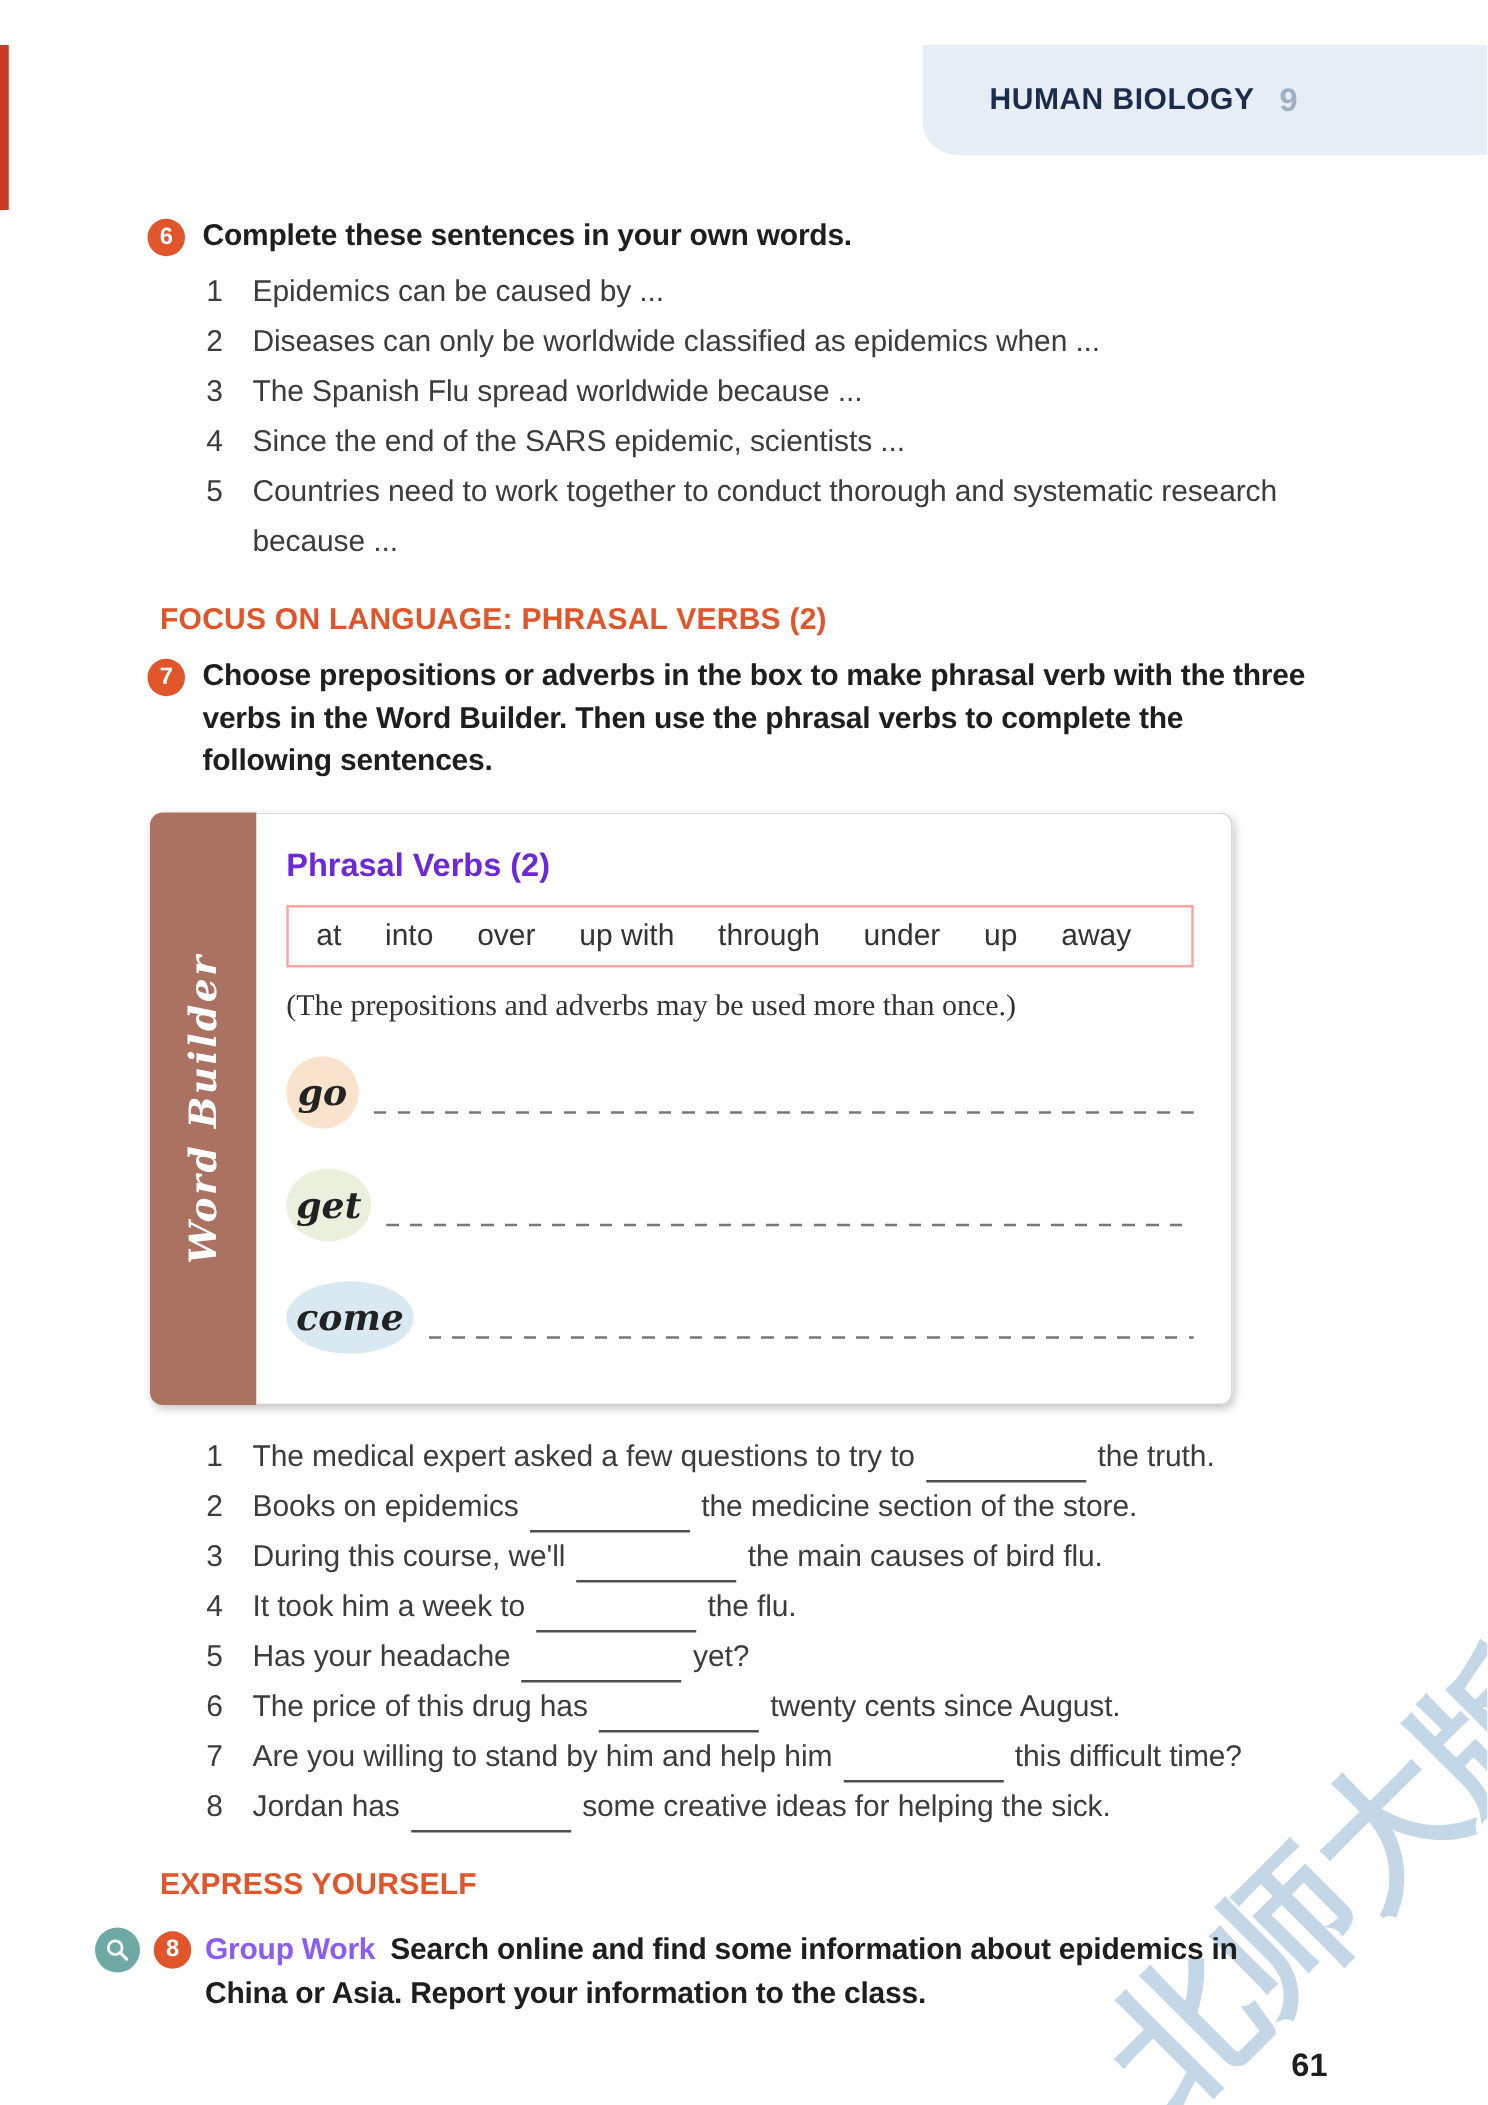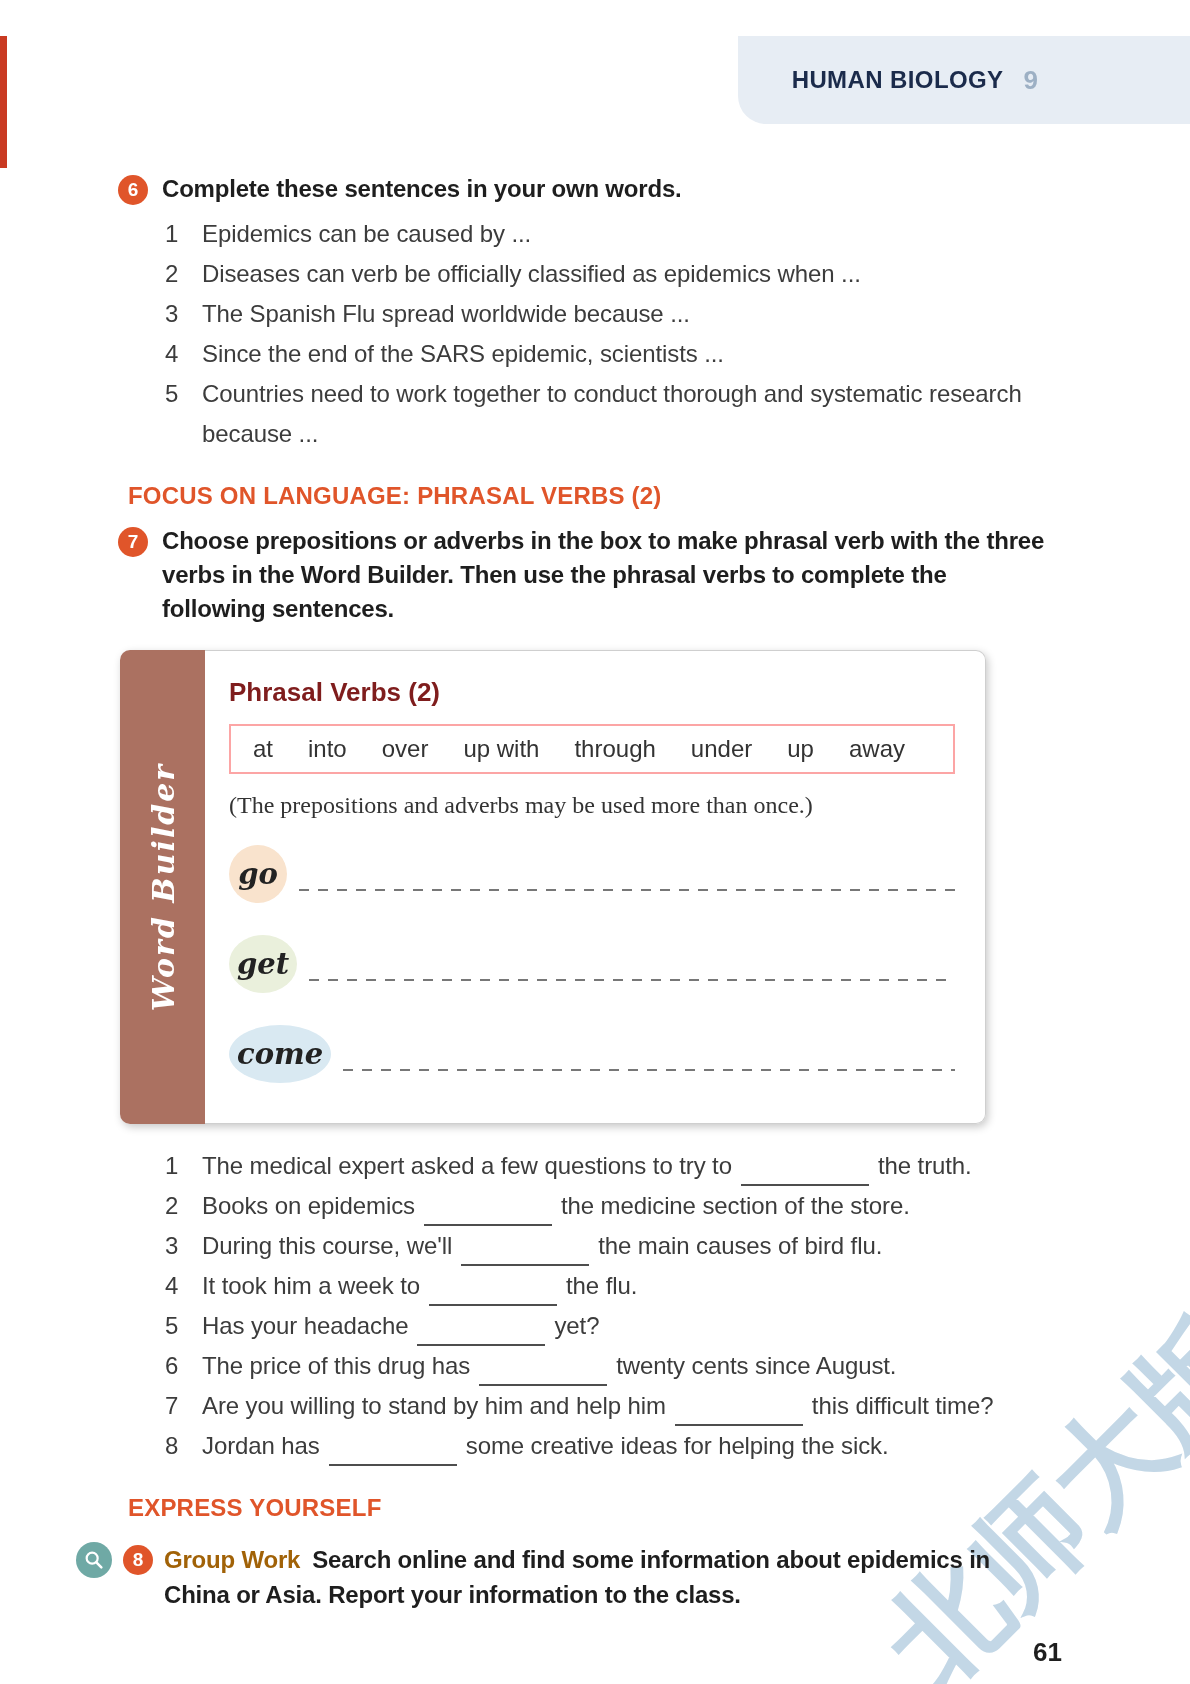--- a/index.html
+++ b/index.html
@@ -64,21 +64,21 @@
   }
   .wb-band { flex: 0 0 85px; background: #ab7161; border-radius: 10px 0 0 10px; position: relative; }
   .wb-band-label {
     position: absolute; left: 50%; top: 50%;
     transform: translate(-50%, -50%) rotate(-90deg);
     white-space: nowrap; color: #fff;
     font-family: "DejaVu Serif", serif; font-style: italic; font-weight: bold;
     font-size: 30px; letter-spacing: 2px;
   }
   .wb-body { flex: 1; background: #fff; border: 1px solid #cfcfcf; border-left: none; border-radius: 0 10px 10px 0; padding: 26px 30px 40px 24px; }
-  .wb-title { margin: 0 0 16px; font-size: 26px; font-weight: bold; color: #7f1d1d; }
+  .wb-title { margin: 0 0 16px; font-size: 26px; font-weight: bold; color: #6d28d9; }
   .wb-box { border: 2px solid #fca5a5; padding: 9px 22px; display: flex; gap: 35px; font-size: 24px; color: #333; }
   .wb-note { margin: 18px 0 0; font-size: 24px; color: #333; font-family: Liberation Serif, serif; }
   .verb-row { display: flex; align-items: flex-end; margin-top: 32px; }
   .verb-row.first { margin-top: 26px; }
   .verb-chip {
     min-width: 58px; height: 58px; padding: 0 8px; border-radius: 50%;
     display: flex; align-items: center; justify-content: center;
     font-family: "DejaVu Serif", serif; font-style: italic; font-weight: bold;
     font-size: 29px; color: #222;
   }
@@ -90,21 +90,21 @@
     background-image: repeating-linear-gradient(90deg, #777 0 10px, transparent 10px 19px);
   }
 
   
   .ex8-row { display: flex; align-items: flex-start; gap: 11px; margin: 20px 0 0 -42px; }
   .search-chip {
     flex: 0 0 36px; width: 36px; height: 36px; border-radius: 50%;
     background: #6fa9a5; display: flex; align-items: center; justify-content: center;
   }
   .ex8-text { font-size: 24px; font-weight: bold; color: #1e1e1e; line-height: 35px; max-width: 880px; letter-spacing: -0.2px; }
-  .group-work { color: #a16207; margin-right: 12px; }
+  .group-work { color: #8b5cf6; margin-right: 12px; }
 
   
   .watermark {
     position: absolute; left: 840px; top: 1390px; z-index: 0;
     transform: rotate(-45deg);
     font-size: 115px; font-weight: bold; color: #c3d7e6;
     white-space: nowrap; pointer-events: none;
   }
   .page-number { position: absolute; right: 128px; bottom: 52px; z-index: 2; font-size: 26px; font-weight: bold; color: #1e1e1e; }
 </style>
@@ -129,21 +129,21 @@
         <span class="num-circle">6</span>
         <h2 class="ex-instruction">Complete these sentences in your own words.</h2>
       </div>
       <ol class="num-list">
         <li>
           <span class="li-num">1</span>
           <span class="li-text">Epidemics can be caused by ...</span>
         </li>
         <li>
           <span class="li-num">2</span>
-          <span class="li-text">Diseases can verb be officially classified as epidemics when ...</span>
+          <span class="li-text">Diseases can only be worldwide classified as epidemics when ...</span>
         </li>
         <li>
           <span class="li-num">3</span>
           <span class="li-text">The Spanish Flu spread worldwide because ...</span>
         </li>
         <li>
           <span class="li-num">4</span>
           <span class="li-text">Since the end of the SARS epidemic, scientists ...</span>
         </li>
         <li>

